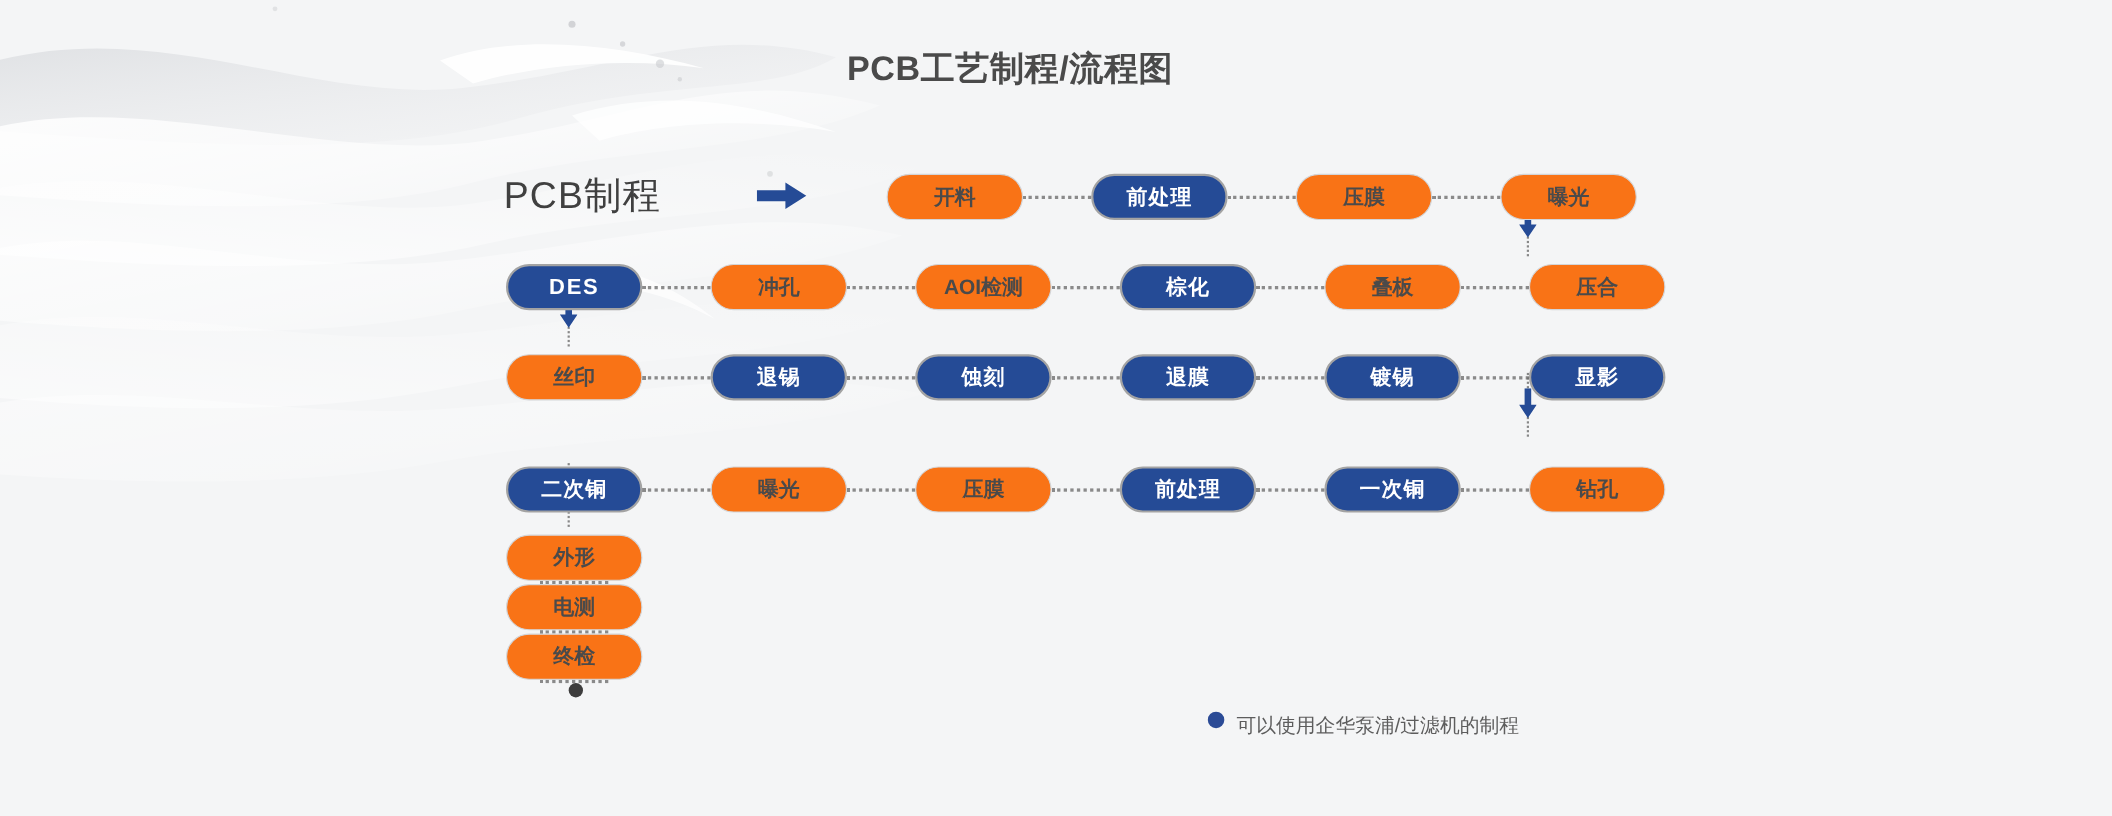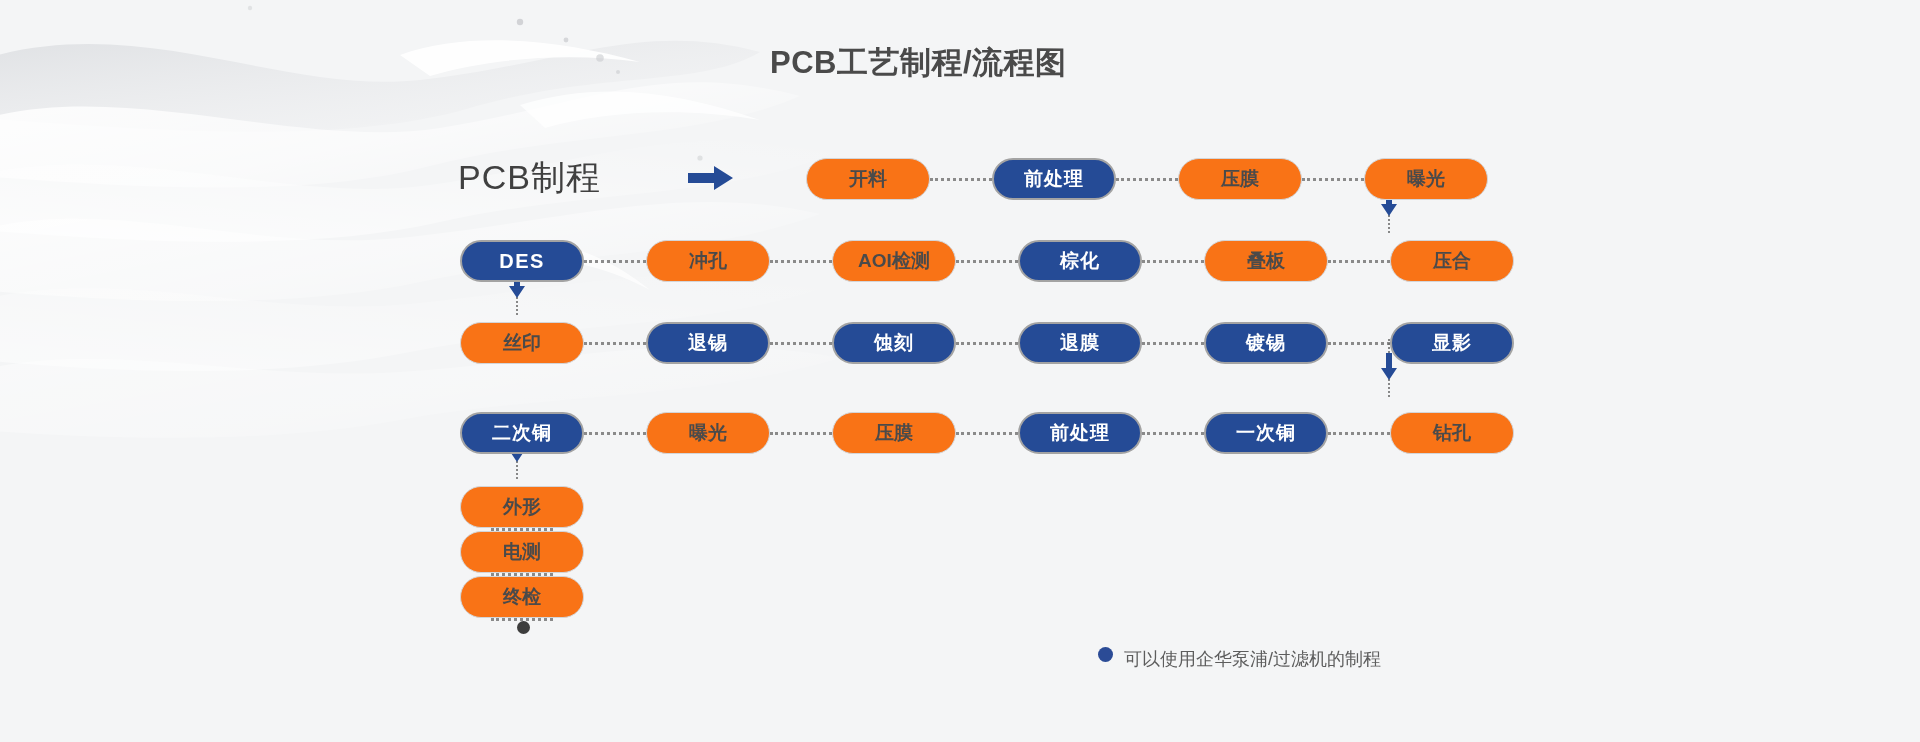--- a/index.html
+++ b/index.html
@@ -243,21 +243,21 @@
         <div class="node hl">退锡</div>
         <div class="hconn"></div>
         <div class="node hl">蚀刻</div>
         <div class="hconn"></div>
         <div class="node hl">退膜</div>
         <div class="hconn"></div>
         <div class="node hl">镀锡</div>
         <div class="hconn"></div>
         <div class="node hl">显影</div>
       </div>
-      <div class="row" style="left: 460px; top: 412px;">
+      <div class="row" style="left: 460px; top: 424px;">
         <div class="node hl">二次铜</div>
         <div class="hconn"></div>
         <div class="node plain">曝光</div>
         <div class="hconn"></div>
         <div class="node plain">压膜</div>
         <div class="hconn"></div>
         <div class="node hl">前处理</div>
         <div class="hconn"></div>
         <div class="node hl">一次铜</div>
         <div class="hconn"></div>

